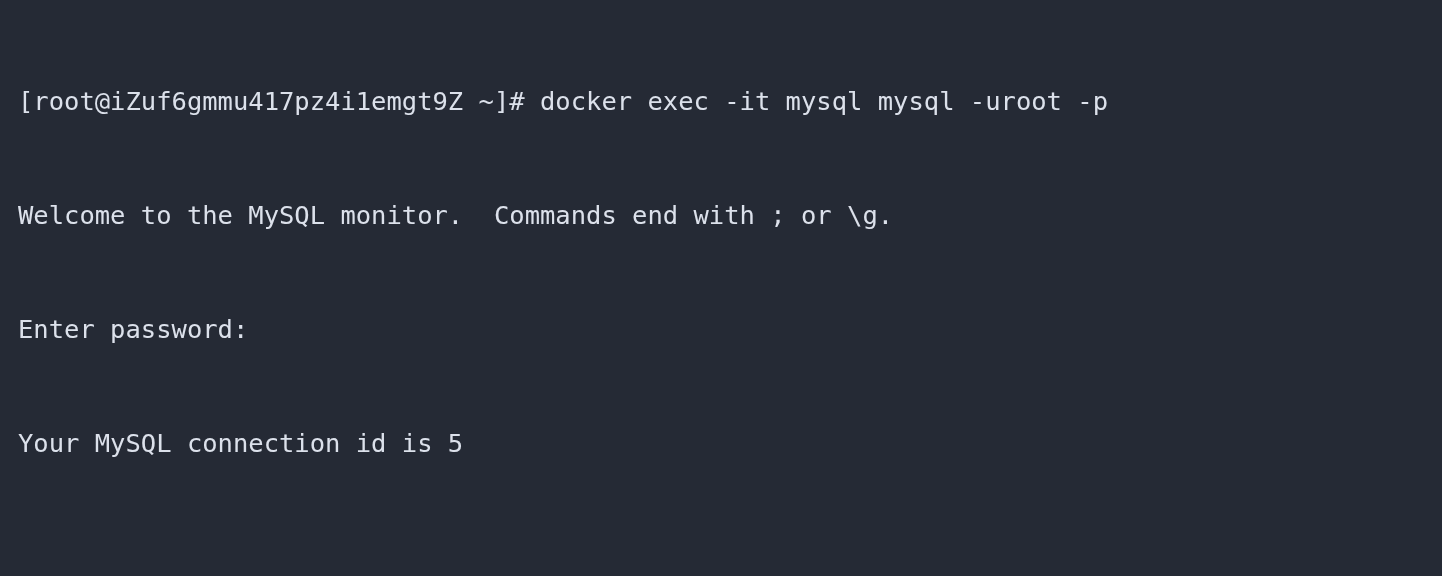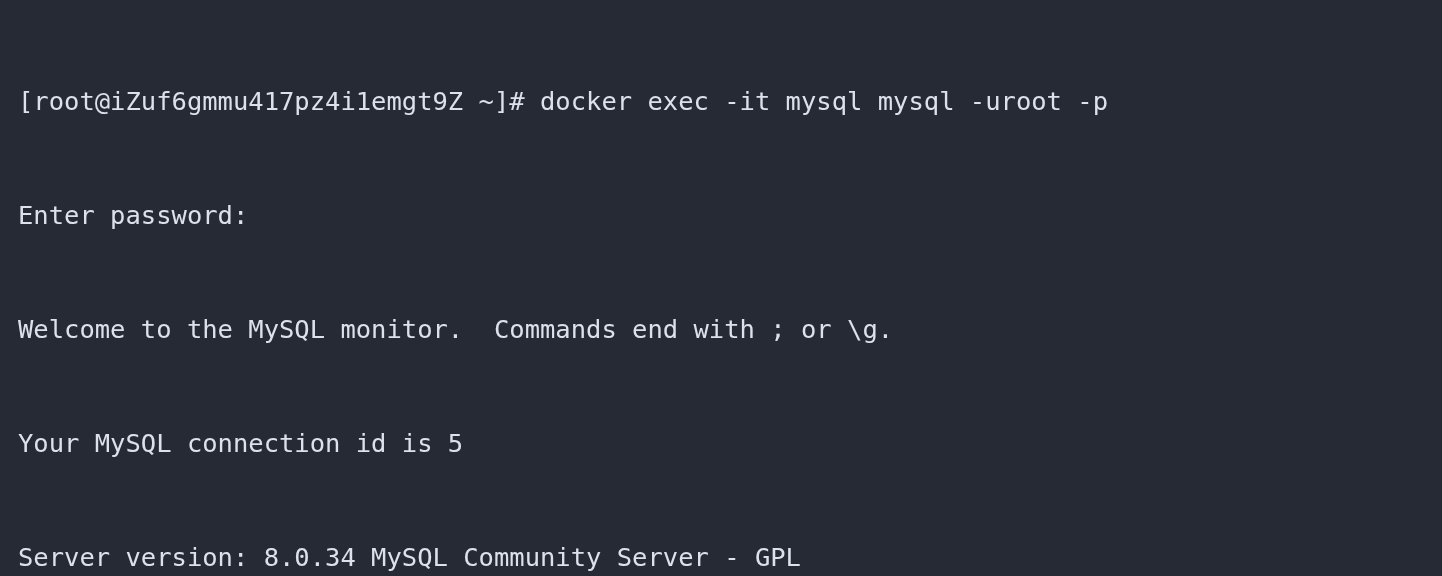--- a/index.html
+++ b/index.html
@@ -30,24 +30,23 @@
     height: 38px;
     white-space: pre;
     font-variant-ligatures: none;
   }
 </style>
 </head>
 <body>
 
 <div id="terminal">
   <div class="line">[root@iZuf6gmmu417pz4i1emgt9Z ~]# docker exec -it mysql mysql -uroot -p</div>
+  <div class="line">Welcome to the MySQL monitor.  Commands end with ; or \g.</div>
   <div class="line">Enter password:</div>
-  <div class="line">Welcome to the MySQL monitor.  Commands end with ; or \g.</div>
   <div class="line">Your MySQL connection id is 5</div>
-  <div class="line">Server version: 8.0.34 MySQL Community Server - GPL</div>
   
   
   
   
   
   
   
   
   
   

